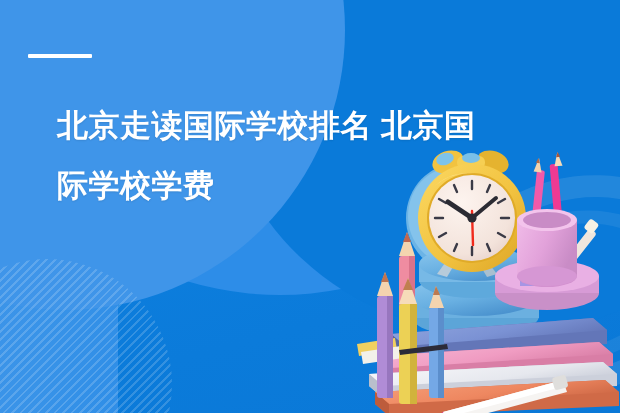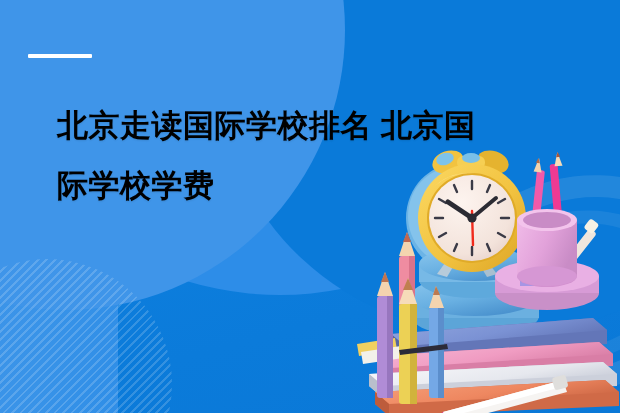--- a/index.html
+++ b/index.html
@@ -110,21 +110,21 @@
     width: 64px; height: 4px;
     background: #ffffff;
     border-radius: 1px;
   }
 
   .headline {
     position: absolute;
     left: 57px;
     top: 96px;
     width: 470px;
-    color: #000000;
+    color: #ffffff;
     font-size: 31px;
     line-height: 60px;
     font-weight: bold;
     letter-spacing: 0.5px;
     text-shadow: 0 1px 2px rgba(0,0,0,0.10);
     white-space: pre-line;
   }
 
   
   #art {

